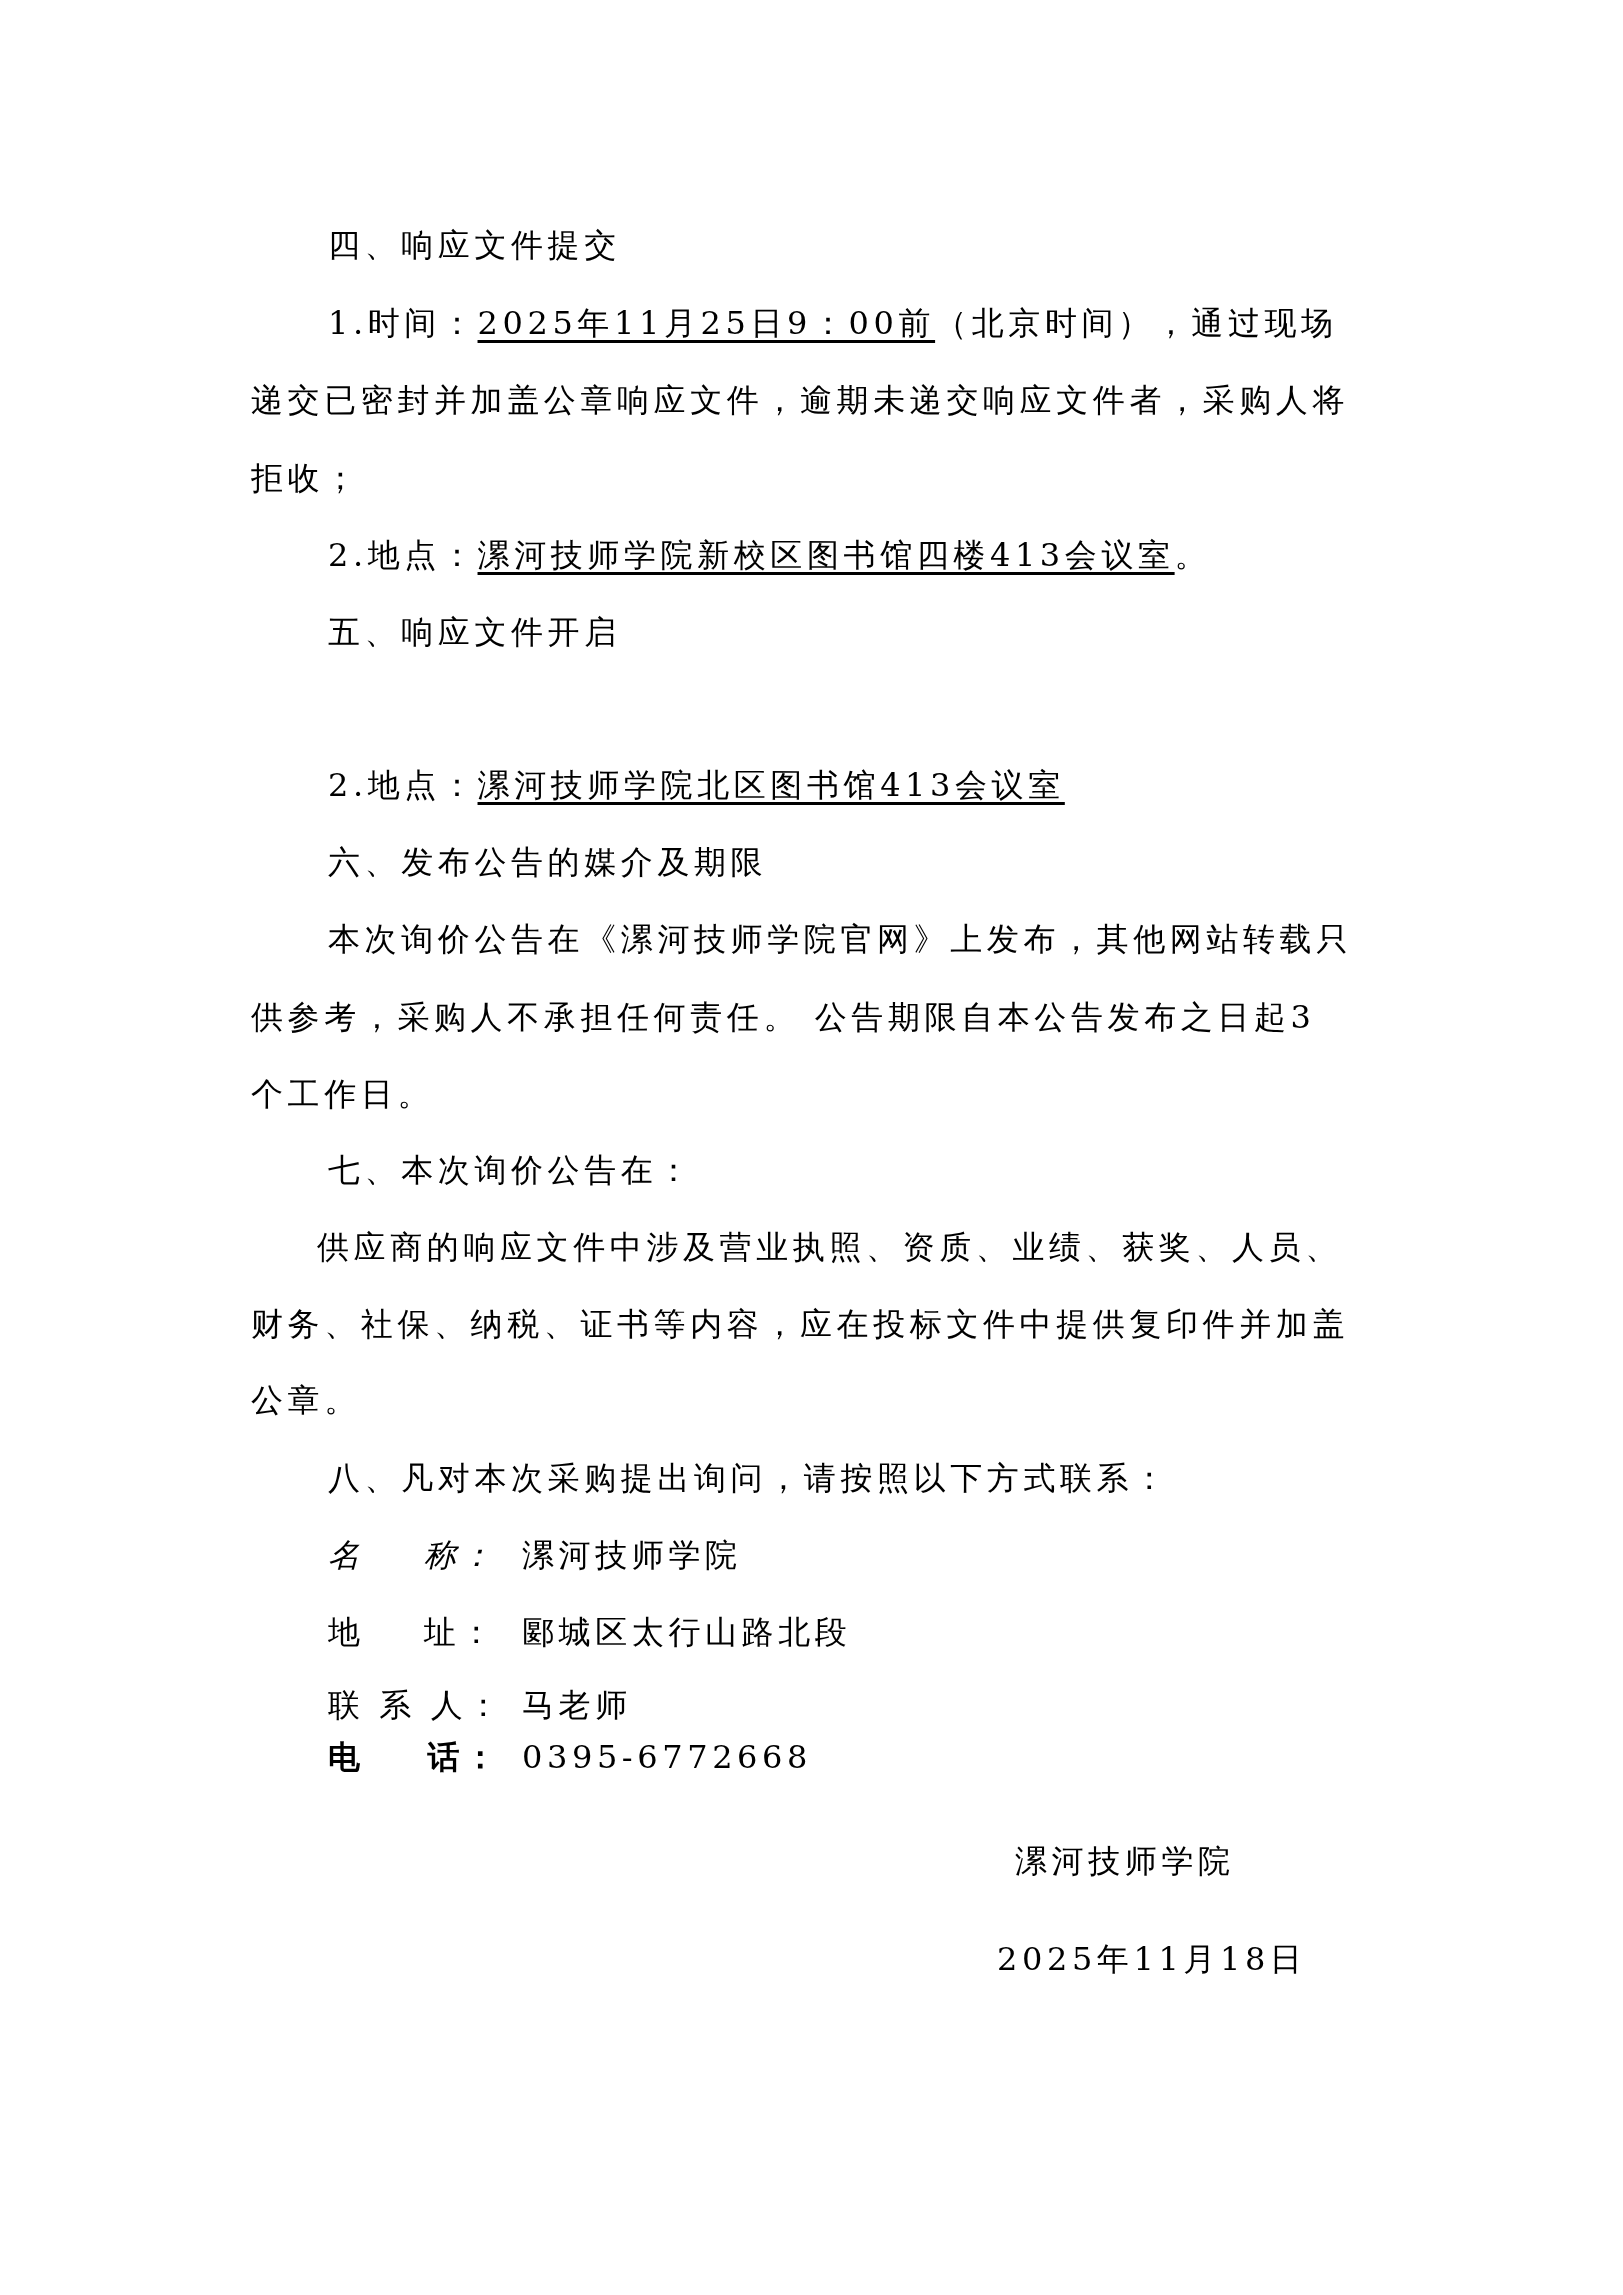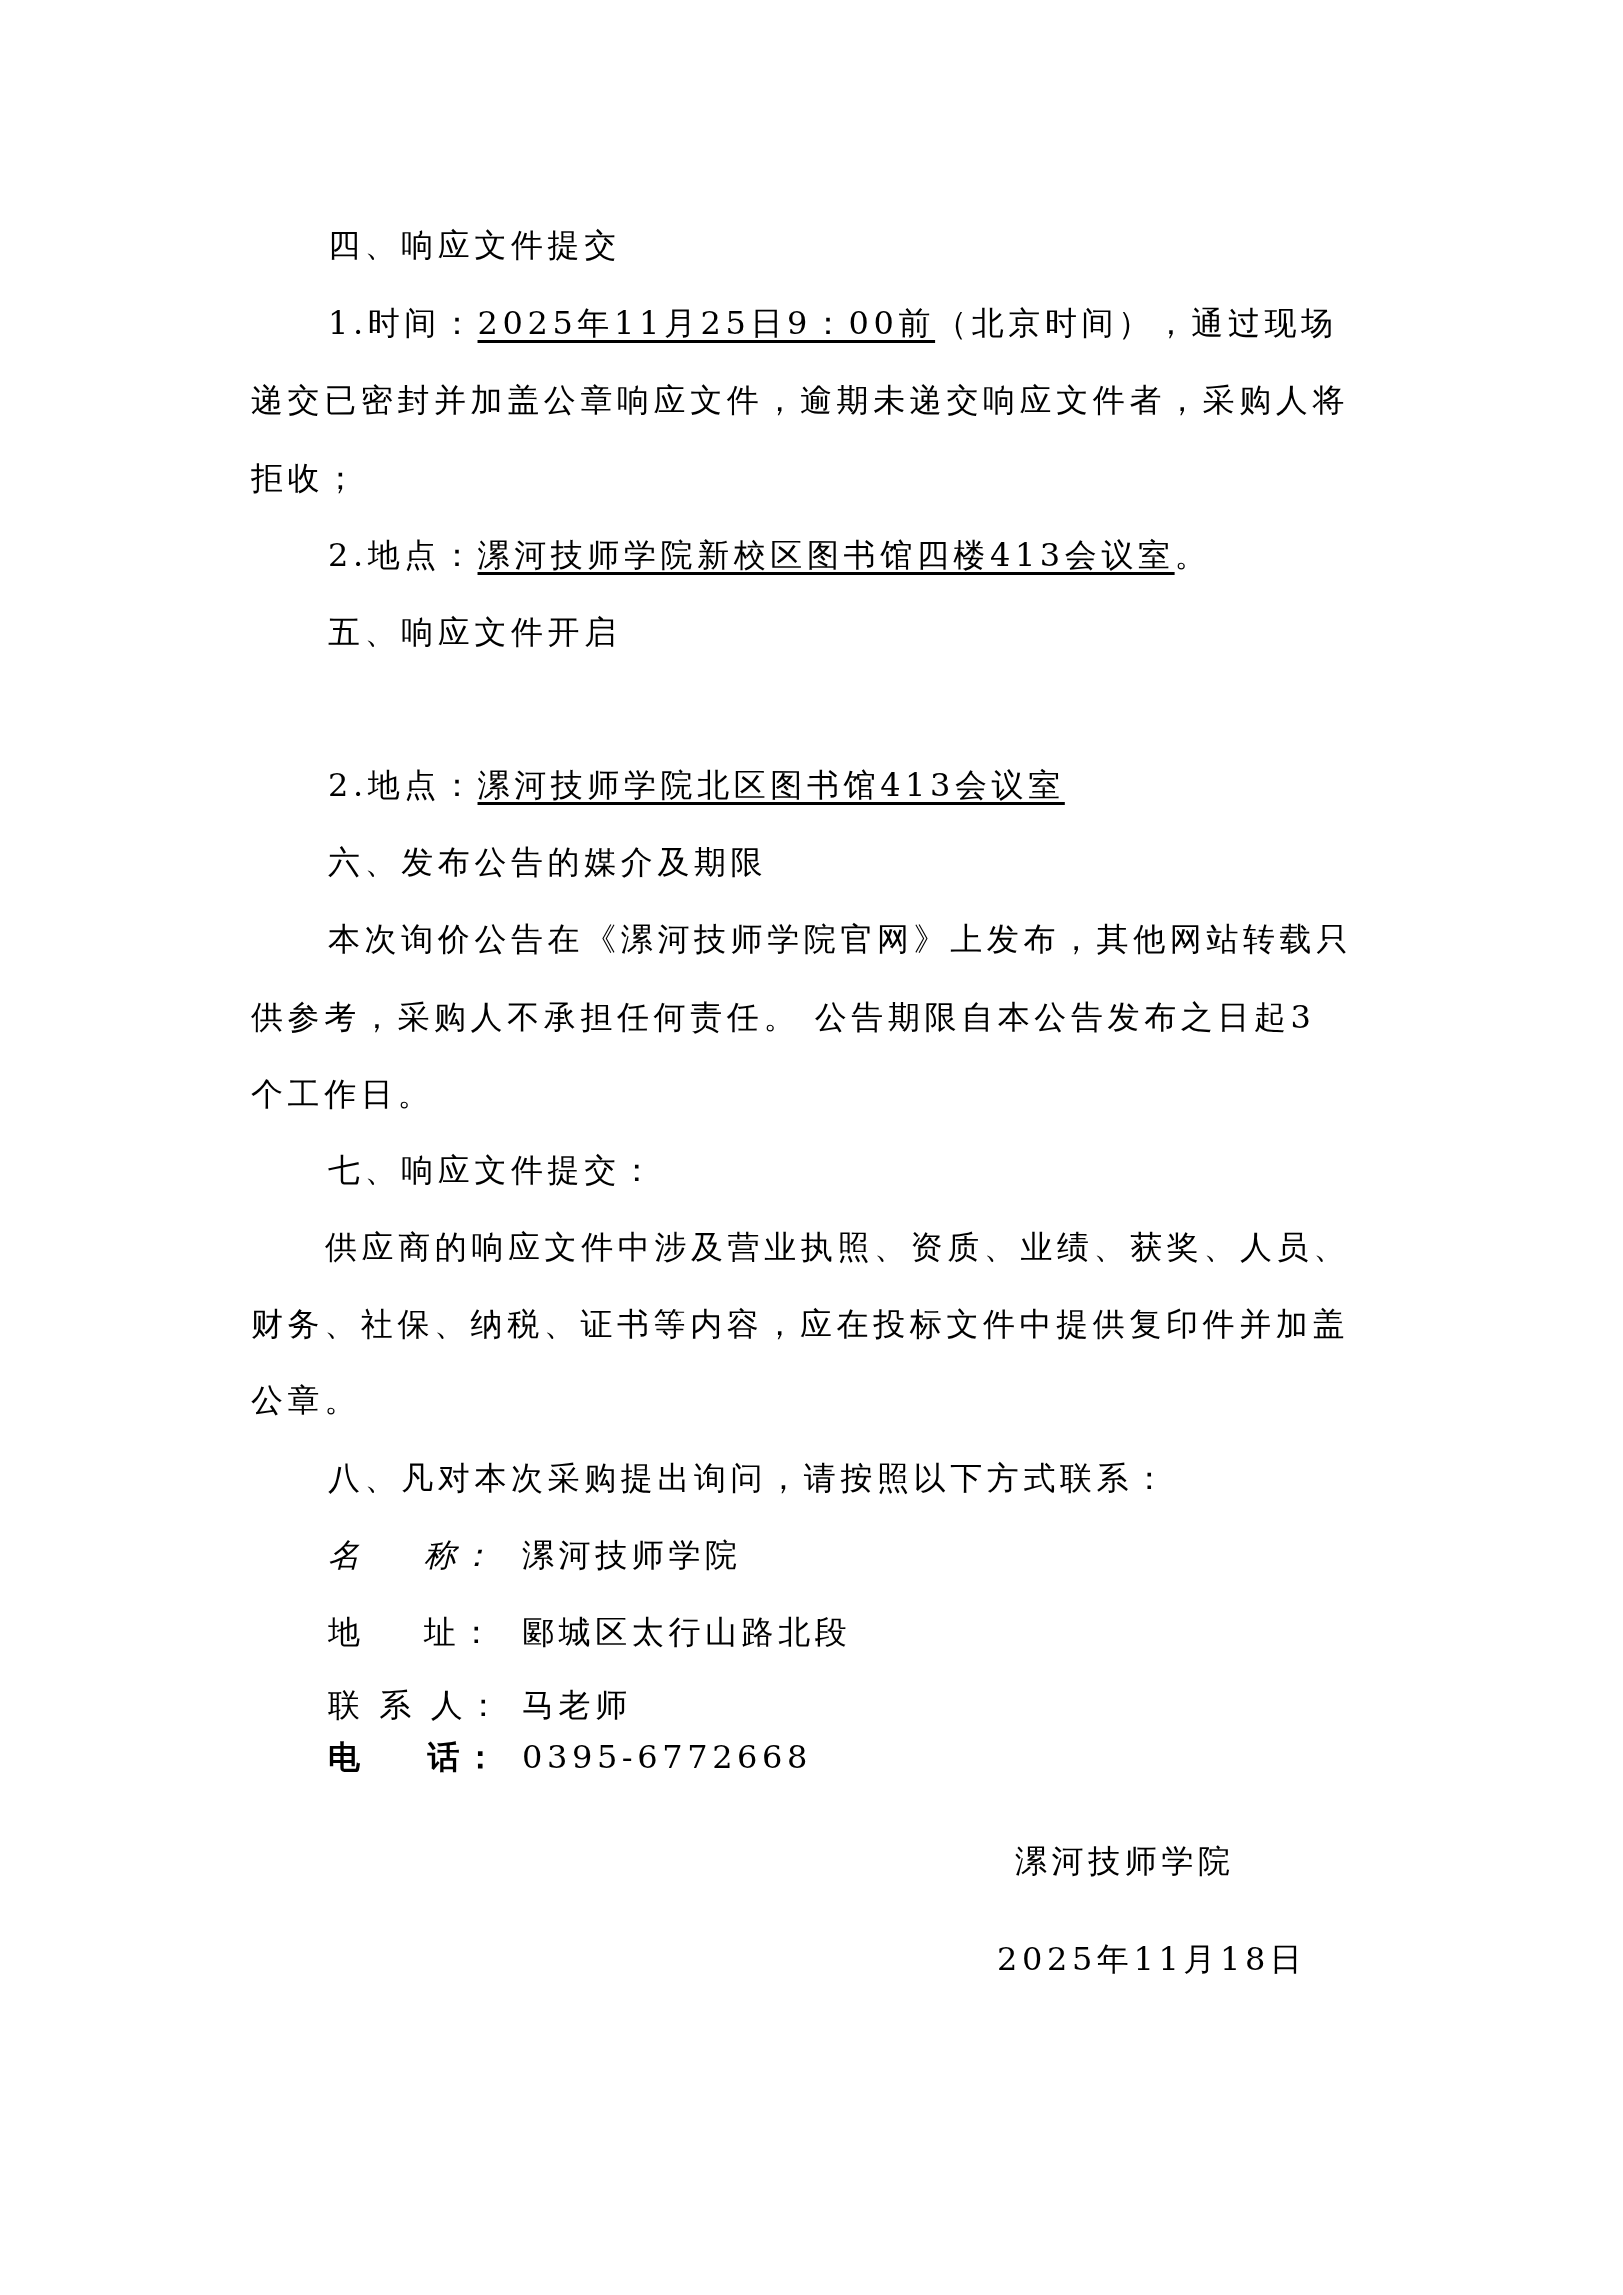--- a/index.html
+++ b/index.html
@@ -42,22 +42,22 @@
 
   <div class="line" style="left:328px; top:769px;">
     <span>2.地点：</span><span class="ul">漯河技师学院北区图书馆413会议室</span>
   </div>
 
   <div class="line" style="left:328px; top:846px;">六、发布公告的媒介及期限</div>
   <div class="line" style="left:328px; top:923px;">本次询价公告在《漯河技师学院官网》上发布，其他网站转载只</div>
   <div class="line" style="left:251px; top:1001px;">供参考，采购人不承担任何责任。 公告期限自本公告发布之日起3</div>
   <div class="line" style="left:251px; top:1078px;">个工作日。</div>
 
-  <div class="line" style="left:328px; top:1154px;">七、响应文件提交：</div>
-  <div class="line" style="left:325px; top:1231px;">供应商的响应文件中涉及营业执照、资质、业绩、获奖、人员、</div>
+  <div class="line" style="left:328px; top:1154px;">七、本次询价公告在：</div>
+  <div class="line" style="left:317px; top:1231px;">供应商的响应文件中涉及营业执照、资质、业绩、获奖、人员、</div>
   <div class="line" style="left:251px; top:1308px;">财务、社保、纳税、证书等内容，应在投标文件中提供复印件并加盖</div>
   <div class="line" style="left:251px; top:1384px;">公章。</div>
 
   <div class="line" style="left:328px; top:1462px;">八、凡对本次采购提出询问，请按照以下方式联系：</div>
 
   <div class="line" style="left:328px; top:1539px;">
     <span class="label-cell" style="width:194px; white-space:pre;font-style:italic;">名    称：</span><span>漯河技师学院</span>
   </div>
   <div class="line" style="left:328px; top:1616px;">
     <span class="label-cell" style="width:194px; white-space:pre;">地    址：</span><span>郾城区太行山路北段</span>

